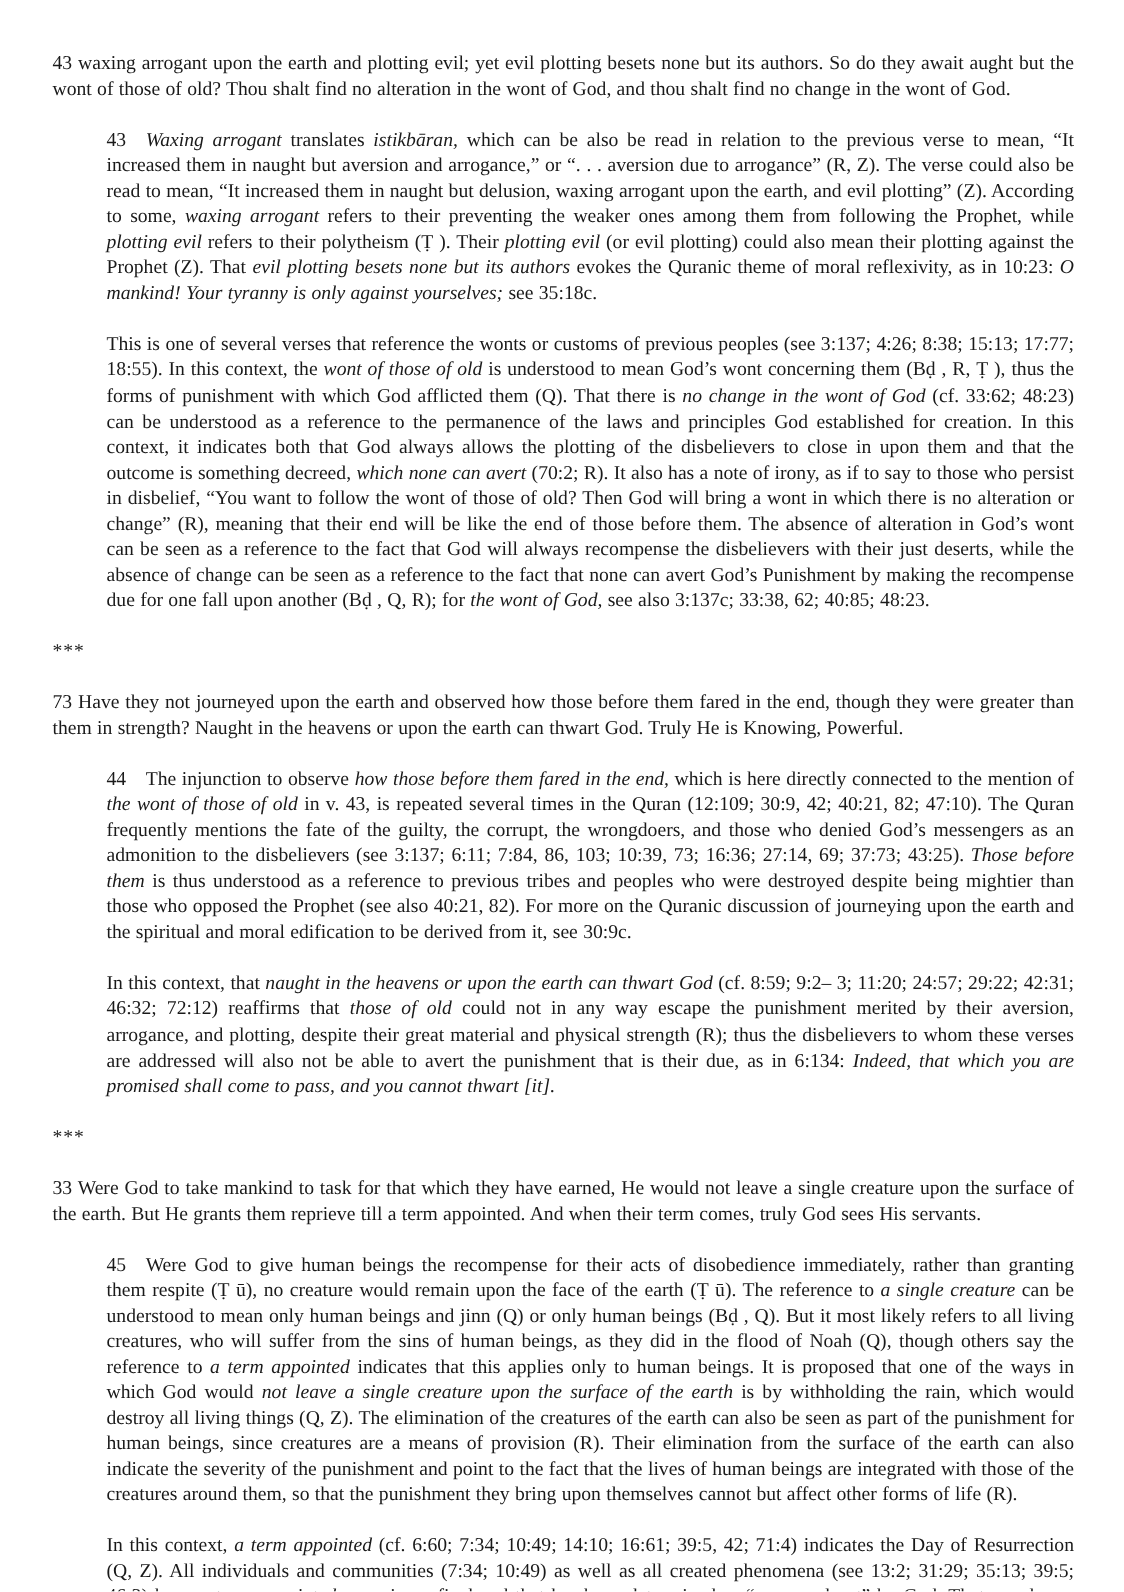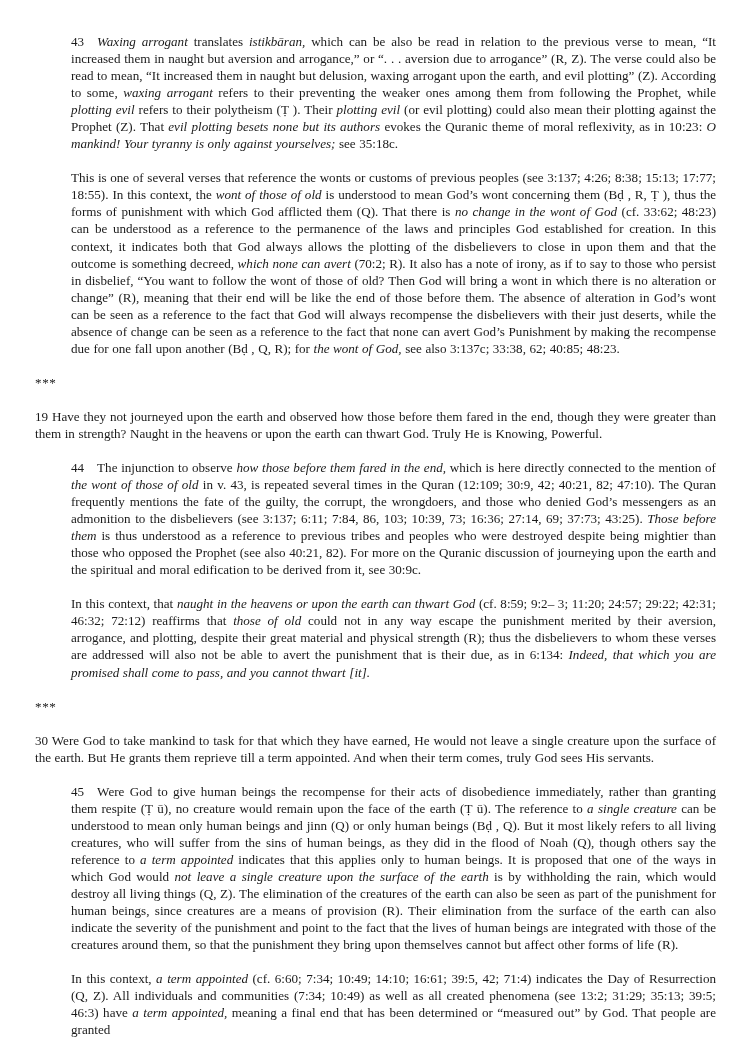--- a/index.html
+++ b/index.html
@@ -57,44 +57,45 @@
   .vnum {
     font-style: normal;
   }
 </style>
 </head>
 <body>
 
 <div class="page">
   <div class="content">
 
+    <p class="para verse">43 waxing arrogant upon the earth and plotting evil; yet evil plotting besets none but its authors. So do they await aught but the wont of those of old? Thou shalt find no alteration in the wont of God, and thou shalt find no change in the wont of God.</p>
 
     <p class="para commentary">
       <span class="vnum">43</span><span><i>Waxing arrogant</i><span> translates </span><i>istikbāran,</i><span> which can be also be read in relation to the previous verse to mean, “It increased them in naught but aversion and arrogance,” or “. . . aversion due to arrogance” (R, Z). The verse could also be read to mean, “It increased them in naught but delusion, waxing arrogant upon the earth, and evil plotting” (Z). According to some, </span><i>waxing arrogant</i><span> refers to their preventing the weaker ones among them from following the Prophet, while </span><i>plotting evil</i><span> refers to their polytheism (Ṭ ). Their </span><i>plotting evil</i><span> (or evil plotting) could also mean their plotting against the Prophet (Z). That </span><i>evil plotting besets none but its authors</i><span> evokes the Quranic theme of moral reflexivity, as in 10:23: </span><i>O mankind! Your tyranny is only against yourselves;</i><span> see 35:18c.</span></span>
     </p>
 
     <p class="para commentary">
       <span><span>This is one of several verses that reference the wonts or customs of previous peoples (see 3:137; 4:26; 8:38; 15:13; 17:77; 18:55). In this context, the </span><i>wont of those of old</i><span> is understood to mean God’s wont concerning them (Bḍ , R, Ṭ ), thus the forms of punishment with which God afflicted them (Q). That there is </span><i>no change in the wont of God</i><span> (cf. 33:62; 48:23) can be understood as a reference to the permanence of the laws and principles God established for creation. In this context, it indicates both that God always allows the plotting of the disbelievers to close in upon them and that the outcome is something decreed, </span><i>which none can avert</i><span> (70:2; R). It also has a note of irony, as if to say to those who persist in disbelief, “You want to follow the wont of those of old? Then God will bring a wont in which there is no alteration or change” (R), meaning that their end will be like the end of those before them. The absence of alteration in God’s wont can be seen as a reference to the fact that God will always recompense the disbelievers with their just deserts, while the absence of change can be seen as a reference to the fact that none can avert God’s Punishment by making the recompense due for one fall upon another (Bḍ , Q, R); for </span><i>the wont of God,</i><span> see also 3:137c; 33:38, 62; 40:85; 48:23.</span></span>
     </p>
 
     <p class="sep">***</p>
 
-    <p class="para verse">19 Have they not journeyed upon the earth and observed how those before them fared in the end, though they were greater than them in strength? Naught in the heavens or upon the earth can thwart God. Truly He is Knowing, Powerful.</p>
+    <p class="para verse">73 Have they not journeyed upon the earth and observed how those before them fared in the end, though they were greater than them in strength? Naught in the heavens or upon the earth can thwart God. Truly He is Knowing, Powerful.</p>
 
     <p class="para commentary">
       <span class="vnum">44</span><span><span>The injunction to observe </span><i>how those before them fared in the end,</i><span> which is here directly connected to the mention of </span><i>the wont of those of old</i><span> in v. 43, is repeated several times in the Quran (12:109; 30:9, 42; 40:21, 82; 47:10). The Quran frequently mentions the fate of the guilty, the corrupt, the wrongdoers, and those who denied God’s messengers as an admonition to the disbelievers (see 3:137; 6:11; 7:84, 86, 103; 10:39, 73; 16:36; 27:14, 69; 37:73; 43:25). </span><i>Those before them</i><span> is thus understood as a reference to previous tribes and peoples who were destroyed despite being mightier than those who opposed the Prophet (see also 40:21, 82). For more on the Quranic discussion of journeying upon the earth and the spiritual and moral edification to be derived from it, see 30:9c.</span></span>
     </p>
 
     <p class="para commentary">
       <span><span>In this context, that </span><i>naught in the heavens or upon the earth can thwart God</i><span> (cf. 8:59; 9:2– 3; 11:20; 24:57; 29:22; 42:31; 46:32; 72:12) reaffirms that </span><i>those of old</i><span> could not in any way escape the punishment merited by their aversion, arrogance, and plotting, despite their great material and physical strength (R); thus the disbelievers to whom these verses are addressed will also not be able to avert the punishment that is their due, as in 6:134: </span><i>Indeed, that which you are promised shall come to pass, and you cannot thwart [it].</i></span>
     </p>
 
     <p class="sep">***</p>
 
-    <p class="para verse">30 Were God to take mankind to task for that which they have earned, He would not leave a single creature upon the surface of the earth. But He grants them reprieve till a term appointed. And when their term comes, truly God sees His servants.</p>
+    <p class="para verse">33 Were God to take mankind to task for that which they have earned, He would not leave a single creature upon the surface of the earth. But He grants them reprieve till a term appointed. And when their term comes, truly God sees His servants.</p>
 
     <p class="para commentary">
       <span class="vnum">45</span><span><span>Were God to give human beings the recompense for their acts of disobedience immediately, rather than granting them respite (Ṭ ū), no creature would remain upon the face of the earth (Ṭ ū). The reference to </span><i>a single creature</i><span> can be understood to mean only human beings and jinn (Q) or only human beings (Bḍ , Q). But it most likely refers to all living creatures, who will suffer from the sins of human beings, as they did in the flood of Noah (Q), though others say the reference to </span><i>a term appointed</i><span> indicates that this applies only to human beings. It is proposed that one of the ways in which God would </span><i>not leave a single creature upon the surface of the earth</i><span> is by withholding the rain, which would destroy all living things (Q, Z). The elimination of the creatures of the earth can also be seen as part of the punishment for human beings, since creatures are a means of provision (R). Their elimination from the surface of the earth can also indicate the severity of the punishment and point to the fact that the lives of human beings are integrated with those of the creatures around them, so that the punishment they bring upon themselves cannot but affect other forms of life (R).</span></span>
     </p>
 
     <p class="para commentary">
       <span><span>In this context, </span><i>a term appointed</i><span> (cf. 6:60; 7:34; 10:49; 14:10; 16:61; 39:5, 42; 71:4) indicates the Day of Resurrection (Q, Z). All individuals and communities (7:34; 10:49) as well as all created phenomena (see 13:2; 31:29; 35:13; 39:5; 46:3) have </span><i>a term appointed,</i><span> meaning a final end that has been determined or “measured out” by God. That people are granted</span></span>
     </p>
 
   </div>

